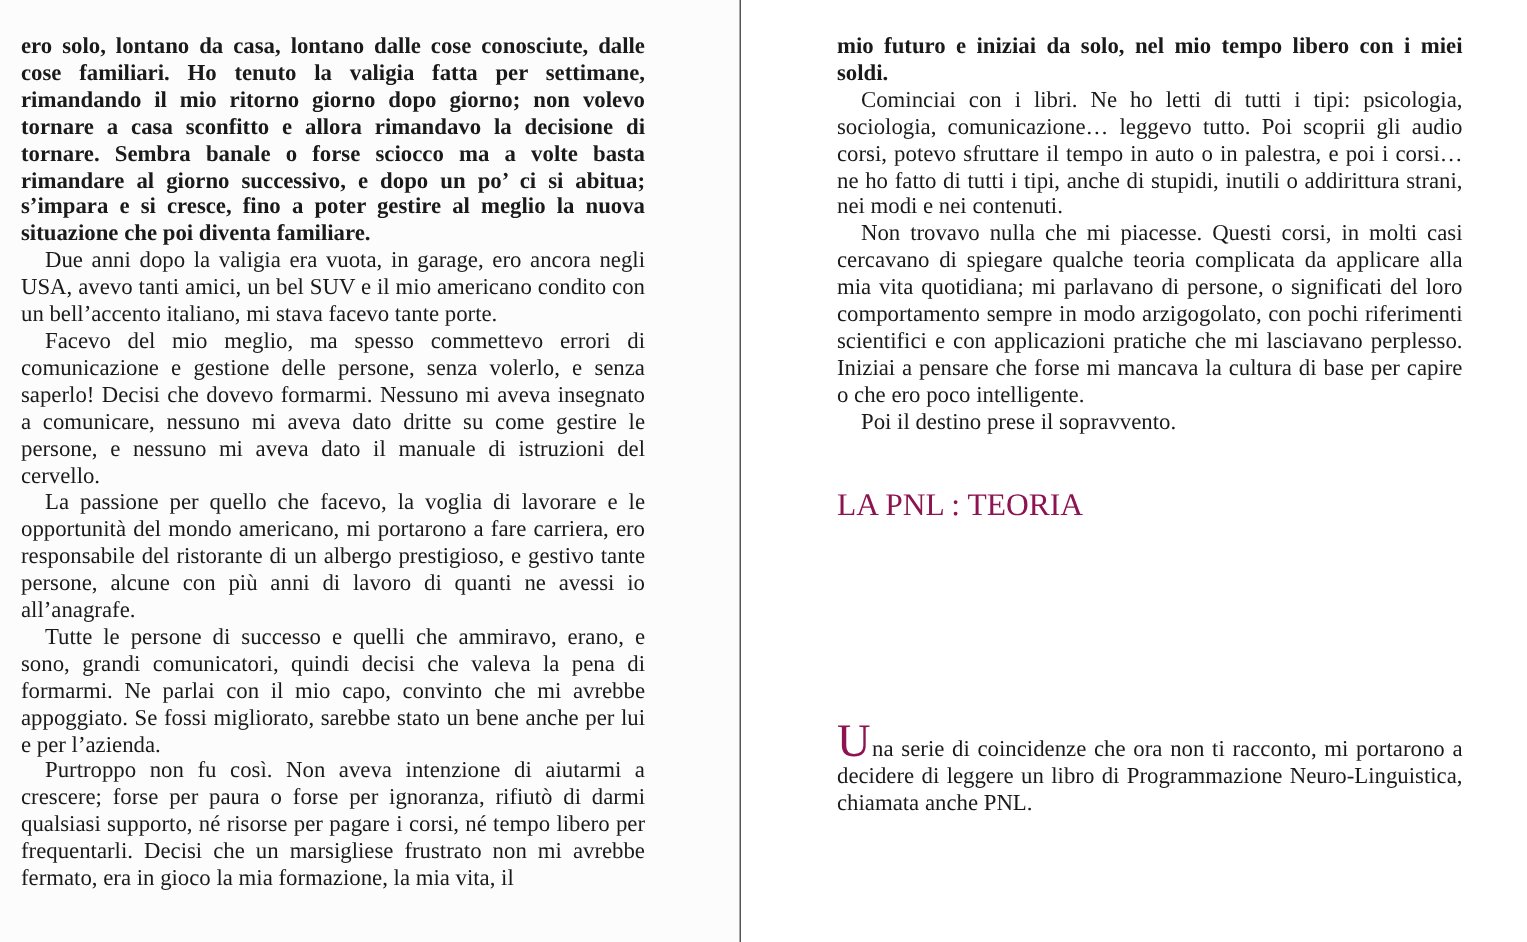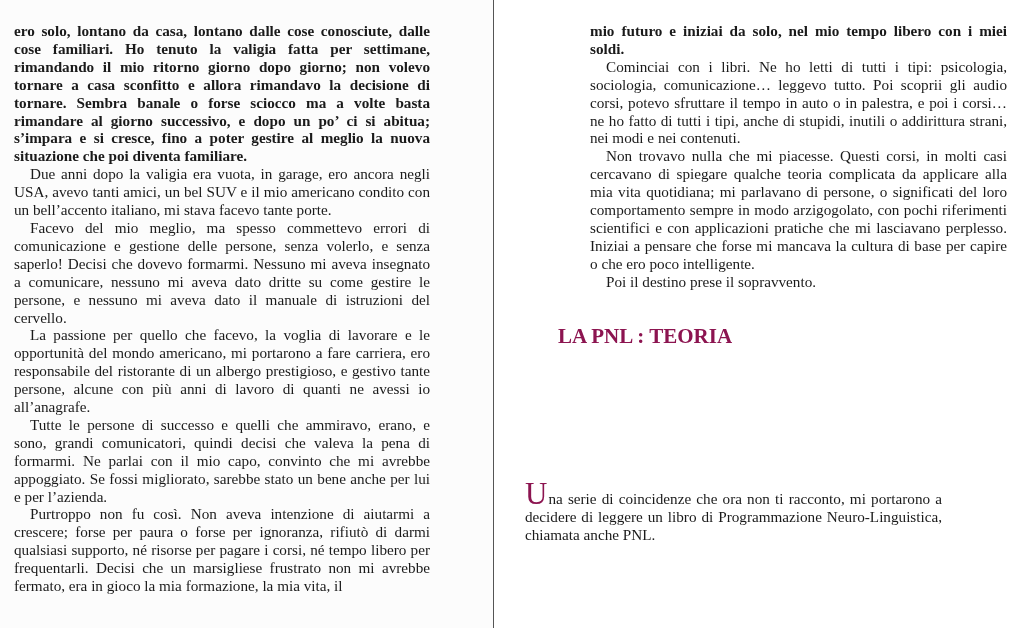--- a/index.html
+++ b/index.html
@@ -12,30 +12,30 @@
   .page { position:absolute; top:0; height:628px; }
   .page-left { left:0; width:493px; background:#fcfcfc; }
   .page-right { left:494px; width:524px; background:#ffffff; }
   .divider { position:absolute; left:493px; top:0; width:1px; height:628px; background:#555; }
   .col {
     position:absolute;
     font-size:15.2px; line-height:17.9px;
     text-align:justify;
   }
   .col-left { left:14px; top:22px; width:416px; }
-  .col-right { left:558px; top:22px; width:417px;margin-left:32px; }
+  .col-right { left:558px; top:22px; width:417px; }
   .col p { margin:0; text-indent:16px; }
   .col p.noindent { text-indent:0;font-weight:bold; }
   .heading {
     position:absolute; left:558px; top:324px;
-    font-size:21px; color:#8c1450; font-weight:bold; margin:0;
+    font-size:21px; color:#8c1450; font-weight:normal; margin:0;
     letter-spacing:0px;
   }
   .intro {
-    position:absolute; left:525px; top:485px; width:417px;
+    position:absolute; left:558px; top:485px; width:417px;
     font-size:15.2px; line-height:17.9px; text-align:justify;
   }
   .dropcap { color:#8c1450; font-size:31px; line-height:17px; margin-right:1px; }
 </style>
 </head>
 <body>
 
 <div class="page page-left"></div>
 <div class="page page-right"></div>
 <div class="divider"></div>

